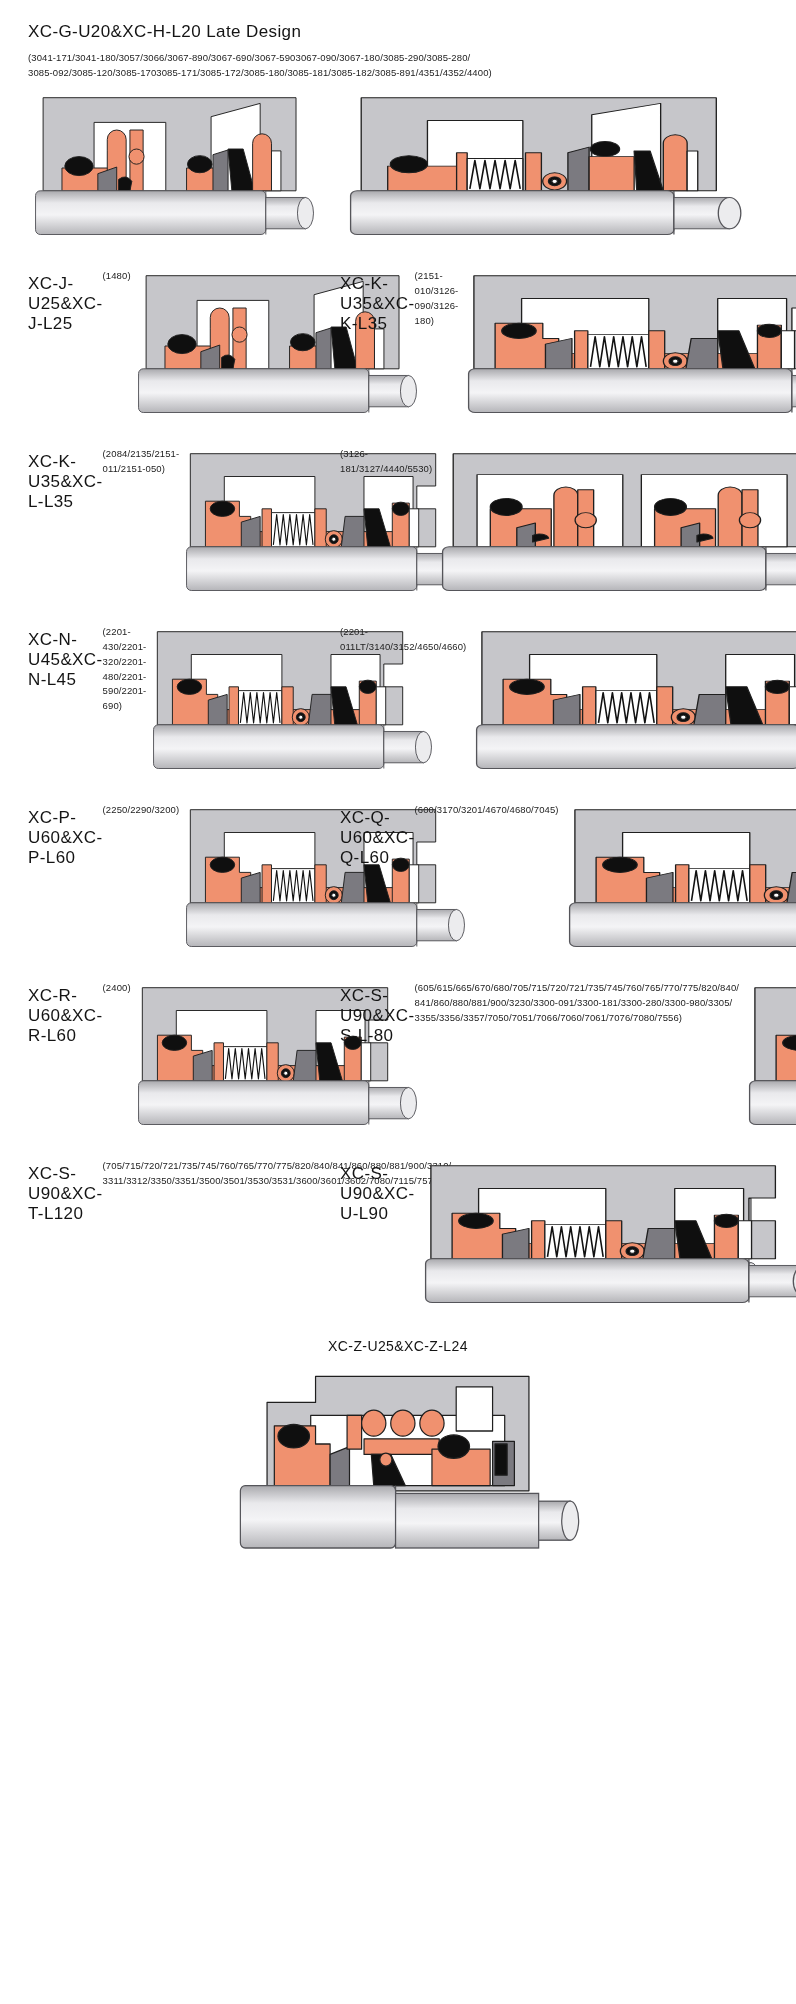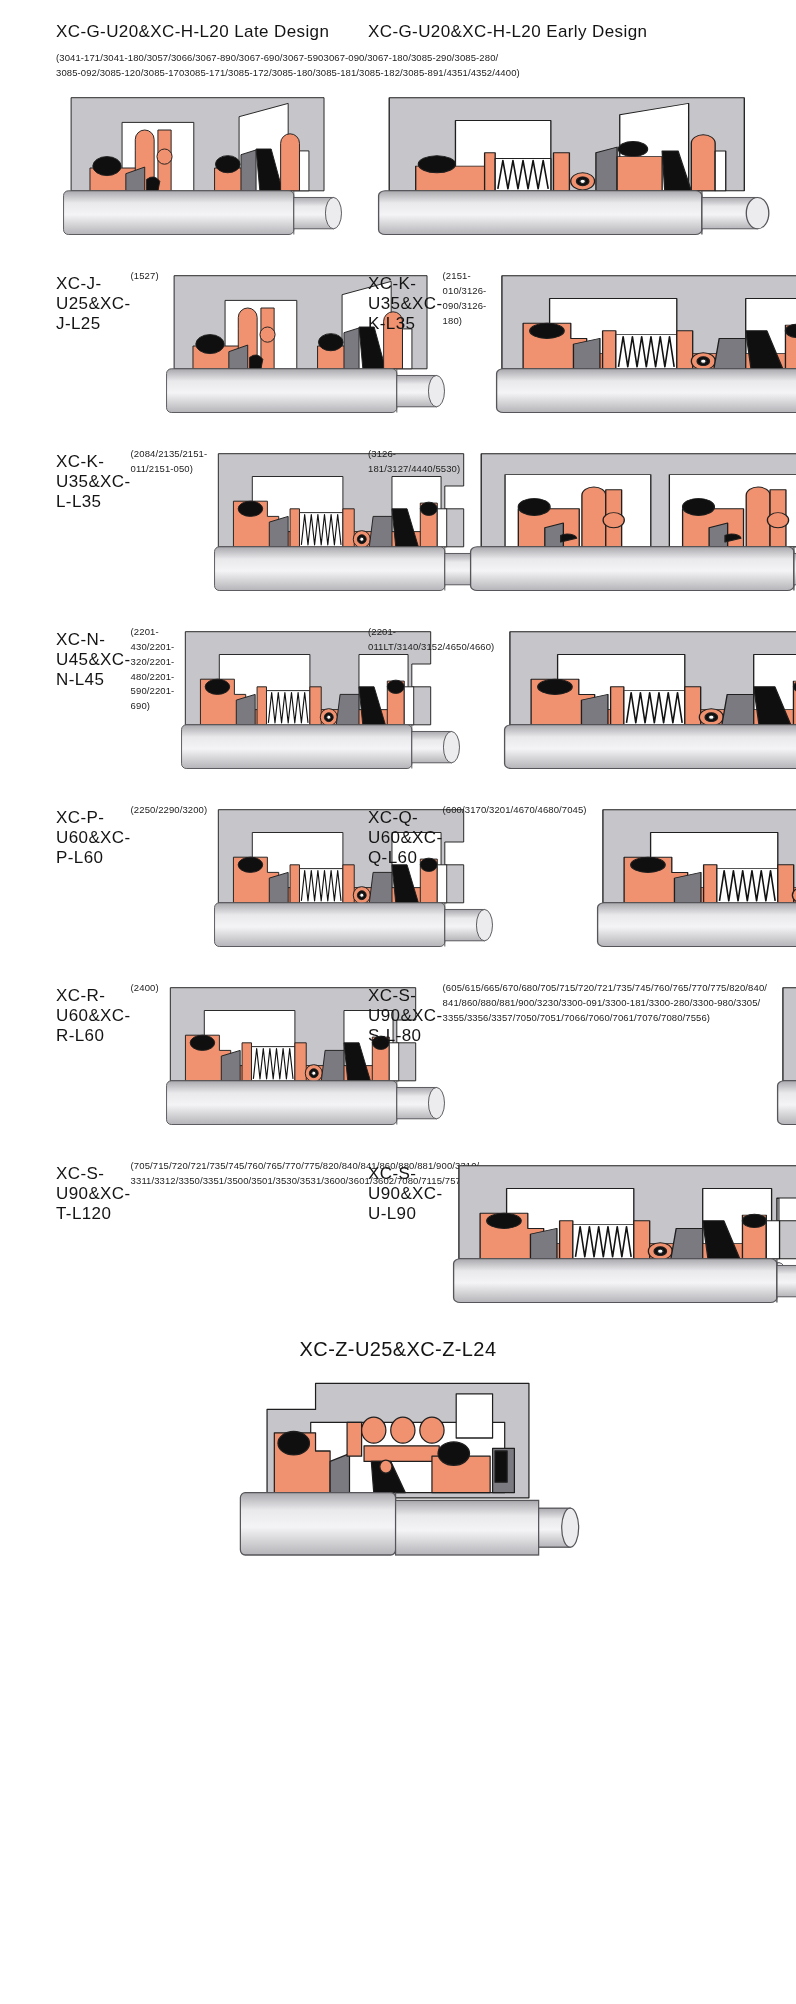--- a/index.html
+++ b/index.html
@@ -1,36 +1,36 @@
 <!DOCTYPE html>
 <html><head>
 <meta charset="utf-8">
 <style>
   html,body{margin:0;padding:0;background:#ffffff;}
   body{font-family:"Liberation Sans",sans-serif;color:#1a1a1a;}
   .page{width:796px;min-height:2004px;box-sizing:border-box;padding:8px 28px 16px;background:#fff;}
-  .row{display:grid;grid-template-columns:312px 1fr;margin-bottom:16px;margin-left:28px;}
+  .row{display:grid;grid-template-columns:312px 1fr;margin-bottom:16px;}
   .cell{display:flex;flex-direction:row;min-width:0;}
   .title{font-size:17px;font-weight:400;letter-spacing:.4px;margin:14px 0 0;color:#141414;}
   .subtitle{font-size:9.5px;line-height:1.55;margin:9px 0 0;white-space:pre-wrap;letter-spacing:.1px;color:#222;}
   .diagram{margin-top:auto;padding-top:10px;}
   .diagram svg{display:block;}
   .cell.left .diagram svg{width:302px;height:152px;}
   .cell.right .diagram svg{width:424px;height:152px;}
   
   .row1 .t1{grid-column:1;grid-row:1;}
   .row1 .t2{grid-column:2;grid-row:1;}
   .row1 .sub{grid-column:1 / -1;grid-row:2;}
   .row1 .d1{grid-column:1;grid-row:3;margin-top:2px;}
   .row1 .d1 svg{width:302px;height:152px;}
   .row1 .d2{grid-column:2;grid-row:3;margin-top:2px;}
   .row1 .d2 svg{width:424px;height:152px;}
   
   .row-final{display:block;text-align:center;margin-top:26px;}
-  .row-final .title{margin-top:0;font-size:20px;}
+  .row-final .title{margin-top:0;font-size:14px;}
   .row-final .subtitle{font-size:10px;}
   .row-final .diagram{display:flex;justify-content:center;padding-top:12px;}
   .row-final .diagram svg{width:388px;height:208px;}
   .defs-holder{position:absolute;width:0;height:0;overflow:hidden;}
 </style>
 </head>
 <body>
 
 <svg class="defs-holder" aria-hidden="true">
   <defs>
@@ -40,21 +40,20 @@
       <stop offset="0.55" stop-color="#f4f4f6"></stop>
       <stop offset="1" stop-color="#b5b5b9"></stop>
     </linearGradient>
   </defs>
 </svg>
 
 <div class="page">
 
   <div class="row row1">
     <h2 class="title t1">XC-G-U20&amp;XC-H-L20 Late Design</h2>
-    <h2 class="title t2">XC-G-U20&amp;XC-H-L20 Early Design</h2>
     <p class="subtitle sub">(3041-171/3041-180/3057/3066/3067-890/3067-690/3067-5903067-090/3067-180/3085-290/3085-280/
 3085-092/3085-120/3085-1703085-171/3085-172/3085-180/3085-181/3085-182/3085-891/4351/4352/4400)</p>
     <div class="diagram d1">
         <svg viewBox="0 0 320 160" preserveAspectRatio="none">
 <g stroke="#1f1f1f" stroke-width="1" stroke-linejoin="round">
 <path d="M16,6 H284 V104 H16 Z" fill="#c6c6ca"></path>
 <rect x="70" y="32" width="76" height="72" fill="#fff"></rect>
 <path d="M194,26 L246,12 V104 H194 Z" fill="#fff"></path>
 <rect x="36" y="80" width="60" height="24" fill="#f0916f"></rect>
 <ellipse cx="54" cy="78" rx="15" ry="10" fill="#0f0f0f"></ellipse>
@@ -106,21 +105,21 @@
 <rect x="252" y="111" width="42" height="33" fill="url(#shaftGrad)"></rect>
 <ellipse cx="294" cy="127.5" rx="8.5" ry="16.5" fill="#ececee"></ellipse>
 </g>
         </svg>
       </div>
   </div>
 
   <div class="row">
     <section class="cell left">
       <h2 class="title">XC-J-U25&amp;XC-J-L25</h2>
-      <p class="subtitle">(1527)</p>
+      <p class="subtitle">(1480)</p>
       <div class="diagram">
           <svg viewBox="0 0 320 160" preserveAspectRatio="none">
 <g stroke="#1f1f1f" stroke-width="1" stroke-linejoin="round">
 <path d="M16,6 H284 V104 H16 Z" fill="#c6c6ca"></path>
 <rect x="70" y="32" width="76" height="72" fill="#fff"></rect>
 <path d="M194,26 L246,12 V104 H194 Z" fill="#fff"></path>
 <rect x="36" y="80" width="60" height="24" fill="#f0916f"></rect>
 <ellipse cx="54" cy="78" rx="15" ry="10" fill="#0f0f0f"></ellipse>
 <path d="M84,62 v-12 a10,10 0 0 1 20,0 v54 h-20 z" fill="#f0916f"></path>
 <rect x="108" y="40" width="14" height="64" fill="#f0916f"></rect>

